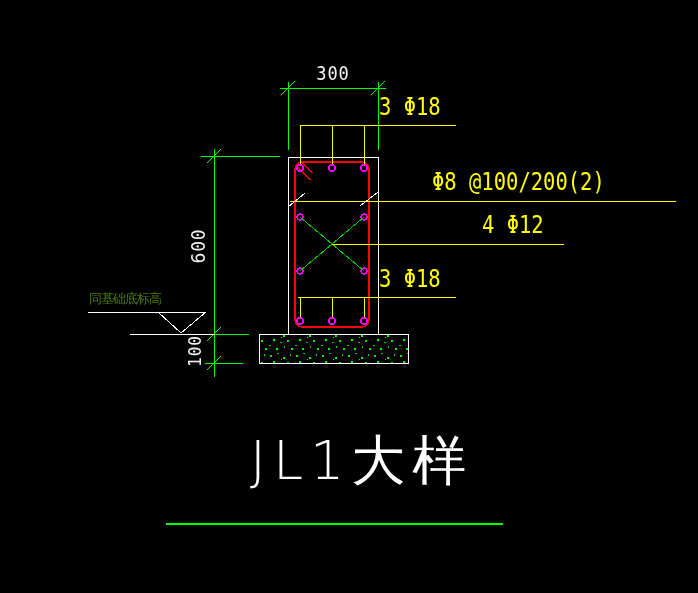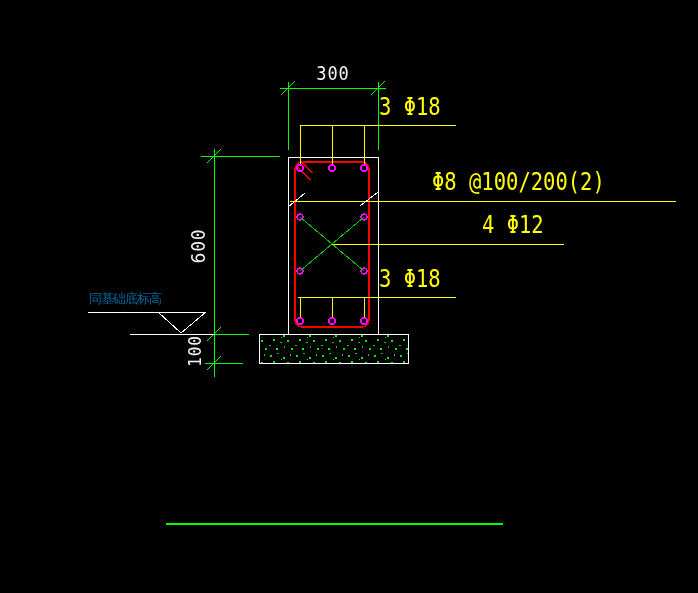--- a/index.html
+++ b/index.html
@@ -15,21 +15,21 @@
   .txt{position:absolute;white-space:nowrap;line-height:1;}
   .dim-txt{
     color:#f2f2f2;font-size:20px;letter-spacing:1px;
     transform:scaleX(.85);transform-origin:center;
   }
   .dim-txt.vert{transform:rotate(-90deg) scaleX(.9);}
   .bar-txt{
     color:#ffff00;font-size:25px;letter-spacing:0;
     transform:scaleX(.82);transform-origin:left top;
   }
-  .note-txt{color:#0369a1;font-size:13px;letter-spacing:0;}
+  .note-txt{color:#4d7c0f;font-size:13px;letter-spacing:0;}
   .title-txt{
     color:#ffffff;font-size:54px;letter-spacing:7px;
     font-family:"DejaVu Sans", sans-serif;font-weight:200;
   }
   .center{text-align:center;}
 </style>
 </head>
 <body>
 
 <div class="canvas">
@@ -139,14 +139,15 @@
   <div class="txt bar-txt" style="left:371px;top:94px;">3 Φ18</div>
 
   <div class="txt bar-txt" style="left:424px;top:169px;">Φ8 @100/200(2)</div>
 
   <div class="txt bar-txt" style="left:474px;top:212px;">4 Φ12</div>
 
   <div class="txt bar-txt" style="left:371px;top:266px;">3 Φ18</div>
 
   <div class="txt note-txt" style="left:81px;top:292px;width:118px;letter-spacing:-1px;">同基础底标高</div>
 
+  <div class="txt title-txt" style="left:242px;top:434px;">JL1大样</div>
 
 </div>
 
 </body></html>

